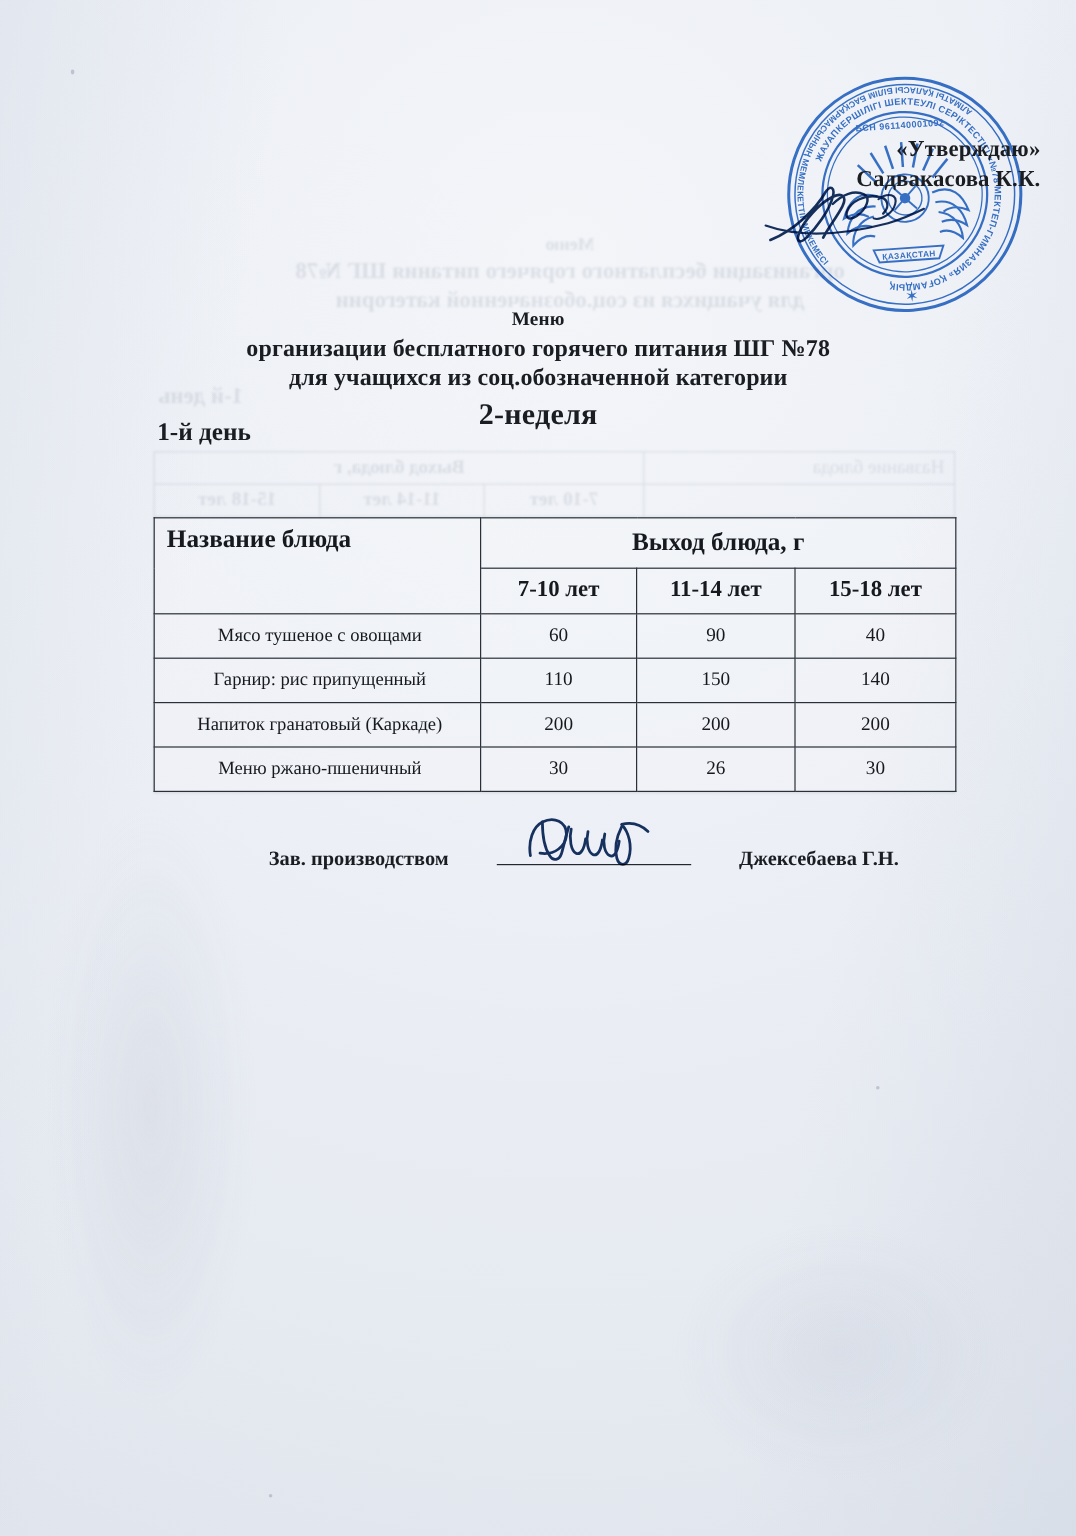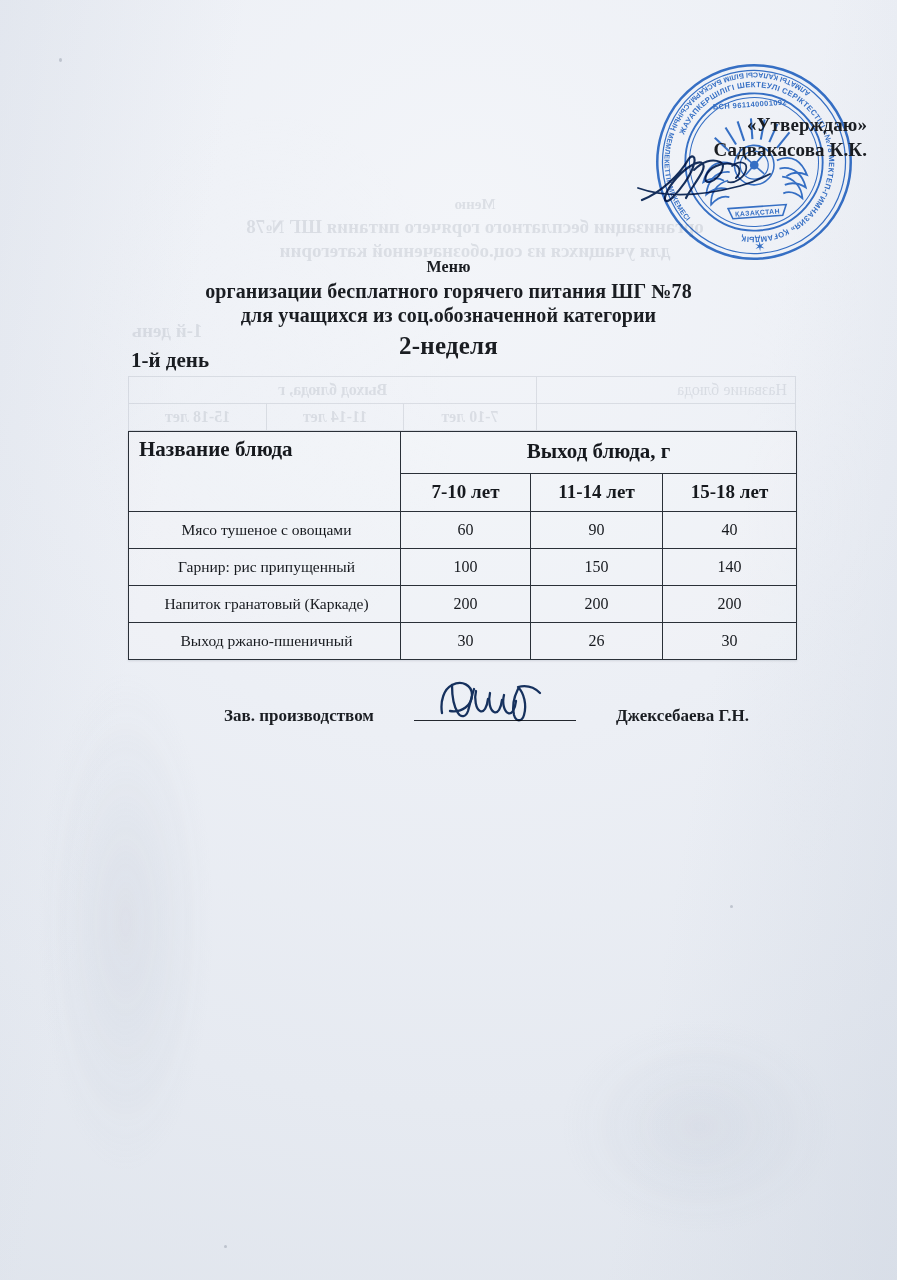--- a/index.html
+++ b/index.html
@@ -365,32 +365,32 @@
     </thead>
     <tbody>
       <tr>
         <td class="c-dish">Мясо тушеное с овощами</td>
         <td class="c-val">60</td>
         <td class="c-val">90</td>
         <td class="c-val">40</td>
       </tr>
       <tr>
         <td class="c-dish">Гарнир: рис припущенный</td>
-        <td class="c-val">100</td>
+        <td class="c-val">110</td>
         <td class="c-val">150</td>
         <td class="c-val">140</td>
       </tr>
       <tr>
         <td class="c-dish">Напиток гранатовый (Каркаде)</td>
         <td class="c-val">200</td>
         <td class="c-val">200</td>
         <td class="c-val">200</td>
       </tr>
       <tr>
-        <td class="c-dish">Выход ржано-пшеничный</td>
+        <td class="c-dish">Меню ржано-пшеничный</td>
         <td class="c-val">30</td>
         <td class="c-val">26</td>
         <td class="c-val">30</td>
       </tr>
     </tbody>
   </table>
 
   <div class="footer-sign">
     <span>Зав. производством</span>
     <span class="sign-rule">

